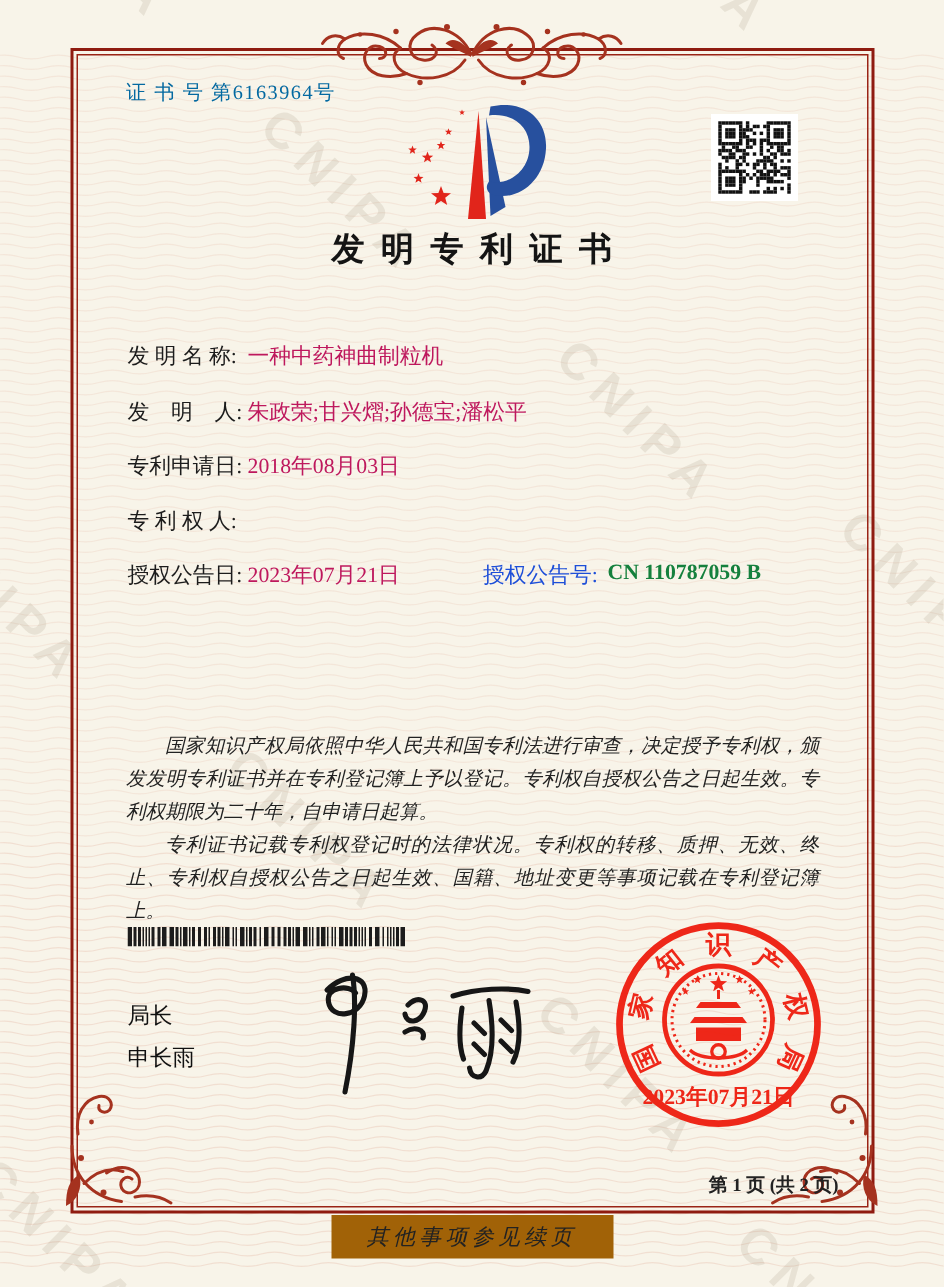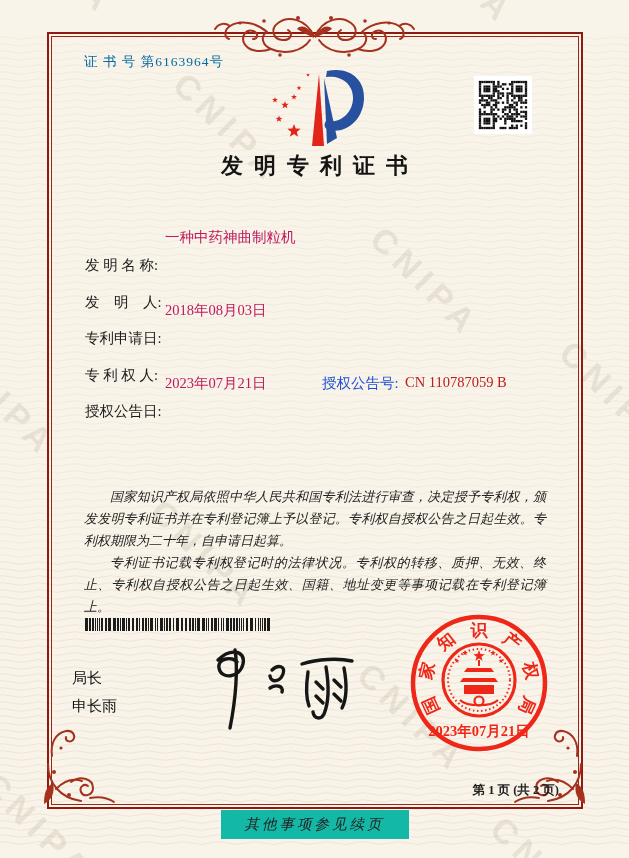--- a/index.html
+++ b/index.html
@@ -32,51 +32,51 @@
     position:absolute;left:84px;top:53px;font-size:13.5px;letter-spacing:1px;color:#0369a1;
   }
   .title{
     position:absolute;left:0;top:151px;width:629px;text-align:center;
     font-size:22px;font-weight:bold;letter-spacing:11px;padding-left:11px;
     box-sizing:border-box;color:#141414;
   }
   
   #fields{position:absolute;left:85px;top:222px;width:470px;}
   .field-row{position:relative;height:36.5px;font-size:14.5px;white-space:nowrap;}
-  .flabel{position:absolute;left:0;top:6px;color:#1c1c1c;margin-top:28px;}
+  .flabel{position:absolute;left:0;top:6px;color:#1c1c1c;}
   .fvalue{position:absolute;left:80px;top:6px;color:#be185d;}
   .flabel2{position:absolute;left:237px;top:6px;color:#1d4ed8;}
-  .fvalue2{position:absolute;left:320px;top:6px;color:#b91c1c;}
+  .fvalue2{position:absolute;left:320px;top:6px;color:#15803d;font-weight:bold;}
   
   #legal{
     position:absolute;left:84px;top:486px;width:462px;
     font-style:italic;font-size:13px;line-height:22px;text-align:justify;color:#222;
   }
   #legal p{margin:0;text-indent:2em;}
   
   #barcode{position:absolute;left:85px;top:618px;}
   
   #signer{
-    position:absolute;left:72px;top:664px;
+    position:absolute;left:85px;top:664px;
     font-family:"Liberation Sans","DejaVu Sans",sans-serif;
     font-size:15px;line-height:28px;color:#111;
   }
   #signature{position:absolute;left:190px;top:640px;}
   
   #seal{position:absolute;left:404px;top:608px;opacity:0.95;}
   
   .page-info{
     position:absolute;left:0;top:782px;width:559px;text-align:right;
     font-size:12.5px;color:#222;font-weight:bold;
   }
   .continuation{
     position:absolute;left:0;top:810px;width:629px;text-align:center;pointer-events:none;
   }
   .continuation span{
-    display:inline-block;background:#14b8a6;padding:5px 24px;
+    display:inline-block;background:#a16207;padding:5px 24px;
     font-style:italic;font-size:14.5px;letter-spacing:3px;color:#222;
   }
   .flourish path, .flourish circle{vector-effect:non-scaling-stroke;}
 </style>
 </head>
 <body>
 
 <svg id="waves" viewBox="0 0 629 858">
     <path d="M-6 38 q9 -2.6 18 0 q9 2.6 18 0 q9 -2.6 18 0 q9 2.6 18 0 q9 -2.6 18 0 q9 2.6 18 0 q9 -2.6 18 0 q9 2.6 18 0 q9 -2.6 18 0 q9 2.6 18 0 q9 -2.6 18 0 q9 2.6 18 0 q9 -2.6 18 0 q9 2.6 18 0 q9 -2.6 18 0 q9 2.6 18 0 q9 -2.6 18 0 q9 2.6 18 0 q9 -2.6 18 0 q9 2.6 18 0 q9 -2.6 18 0 q9 2.6 18 0 q9 -2.6 18 0 q9 2.6 18 0 q9 -2.6 18 0 q9 2.6 18 0 q9 -2.6 18 0 q9 2.6 18 0 q9 -2.6 18 0 q9 2.6 18 0 q9 -2.6 18 0 q9 2.6 18 0 q9 -2.6 18 0 q9 2.6 18 0 q9 -2.6 18 0 q9 2.6 18 0" fill="none" stroke="#ecd0c1" stroke-width="0.8" opacity="0.38"></path>
     <path d="M-6 45 q9 -2.6 18 0 q9 2.6 18 0 q9 -2.6 18 0 q9 2.6 18 0 q9 -2.6 18 0 q9 2.6 18 0 q9 -2.6 18 0 q9 2.6 18 0 q9 -2.6 18 0 q9 2.6 18 0 q9 -2.6 18 0 q9 2.6 18 0 q9 -2.6 18 0 q9 2.6 18 0 q9 -2.6 18 0 q9 2.6 18 0 q9 -2.6 18 0 q9 2.6 18 0 q9 -2.6 18 0 q9 2.6 18 0 q9 -2.6 18 0 q9 2.6 18 0 q9 -2.6 18 0 q9 2.6 18 0 q9 -2.6 18 0 q9 2.6 18 0 q9 -2.6 18 0 q9 2.6 18 0 q9 -2.6 18 0 q9 2.6 18 0 q9 -2.6 18 0 q9 2.6 18 0 q9 -2.6 18 0 q9 2.6 18 0 q9 -2.6 18 0 q9 2.6 18 0" fill="none" stroke="#ecd0c1" stroke-width="0.8" opacity="0.38"></path>
@@ -503,20 +503,21 @@
 
 <div class="title">发明专利证书</div>
 
 <div id="fields">
   <div class="field-row">
     <span class="flabel">发 明 名 称:</span>
     <span class="fvalue">一种中药神曲制粒机</span>
   </div>
   <div class="field-row">
     <span class="flabel">发　明　人:</span>
+    <span class="fvalue">朱政荣;甘兴熠;孙德宝;潘松平</span>
   </div>
   <div class="field-row">
     <span class="flabel">专利申请日:</span>
     <span class="fvalue">2018年08月03日</span>
   </div>
   <div class="field-row">
     <span class="flabel">专 利 权 人:</span>
   </div>
   <div class="field-row">
     <span class="flabel">授权公告日:</span>

